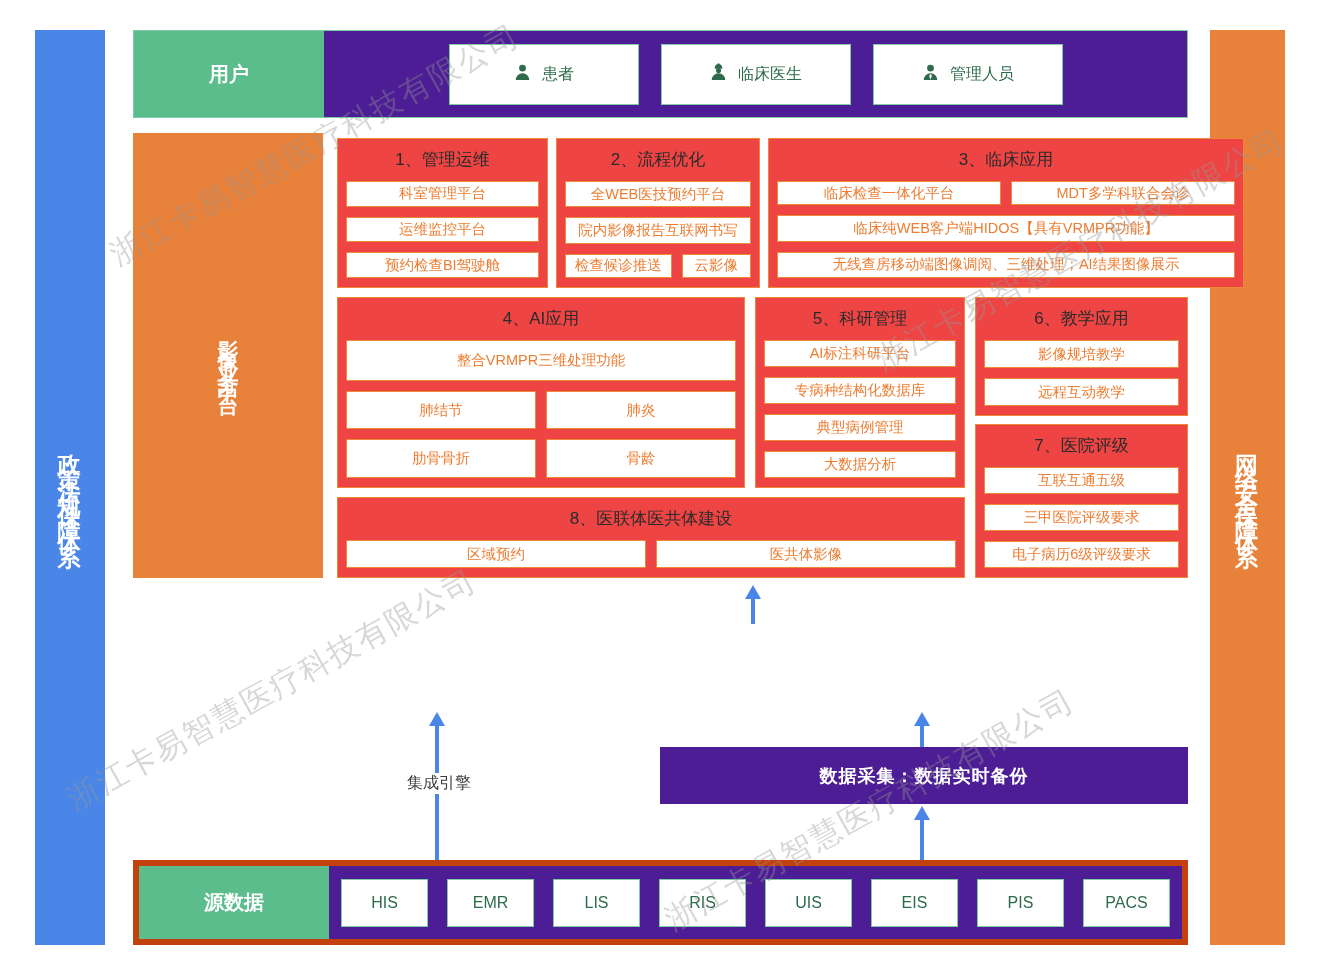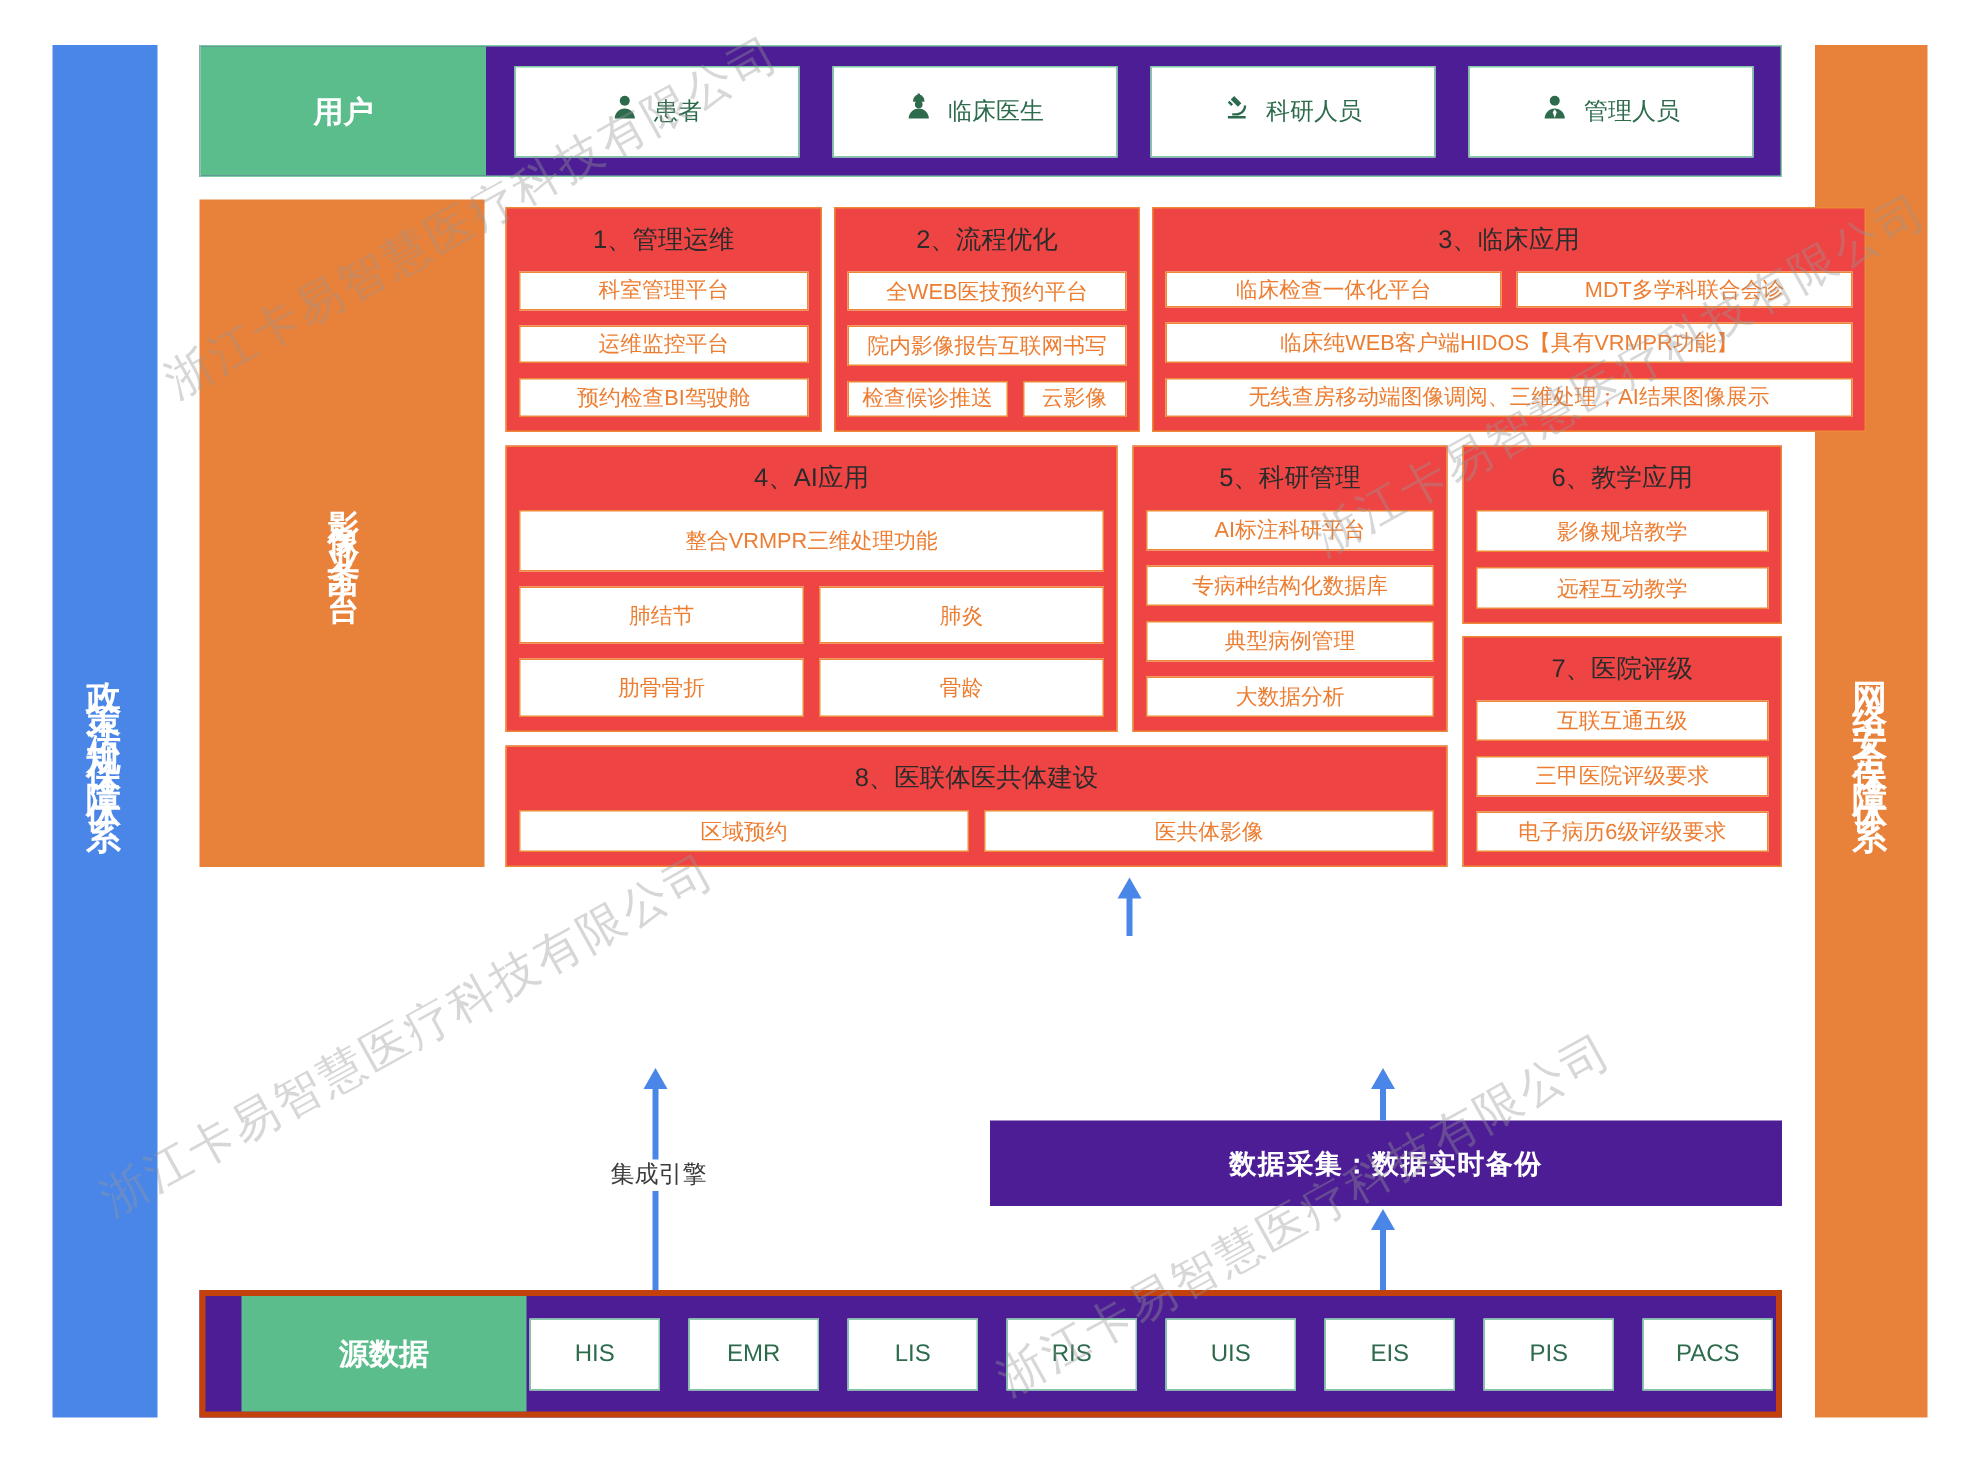--- a/index.html
+++ b/index.html
@@ -11,21 +11,21 @@
   .vbar{position:absolute;display:flex;align-items:center;justify-content:center;}
   .vbar-left{left:35px;top:30px;width:70px;height:915px;background:#4A86E8;}
   .vbar-right{left:1210px;top:30px;width:75px;height:915px;background:#E8813A;}
   .vtext{writing-mode:vertical-rl;text-orientation:upright;color:#fff;font-weight:bold;}
   .side-text{font-size:23px;letter-spacing:13px;}
   .plat-text{font-size:21px;letter-spacing:11px;}
   
   .hrow{position:absolute;left:133px;width:1055px;display:flex;box-sizing:border-box;background:#4c1d95;}
   .users-row{top:30px;height:88px;border:1px solid #7FCBA5;}
   .data-row{top:622px;height:88px;border:1px solid #79A3ED;}
-  .source-row{top:860px;height:85px;border:4px solid #c2410c;padding-left:24px;}
+  .source-row{top:860px;height:85px;border:6px solid #c2410c;}
   .row-label{flex:0 0 190px;display:flex;align-items:center;justify-content:center;color:#fff;font-weight:bold;font-size:20px;}
   .data-row .row-label{font-size:19px;}
   .green-bg{background:#5CBD8C;}
   .blue-bg{background:#4A86E8;}
   .row-content{flex:1;display:flex;align-items:center;justify-content:center;gap:22px;}
   .source-row .row-content{gap:19px;}
   .user-box{width:190px;height:61px;border:1px solid #7FCBA5;display:flex;align-items:center;justify-content:center;gap:10px;color:#2D6B4C;font-size:16px;box-sizing:border-box;background:#fff;}
   .user-box svg{fill:#2D6B4C;flex:0 0 auto;}
   .blue-box{width:190px;height:46px;border:1.5px solid #79A3ED;display:flex;align-items:center;justify-content:center;color:#3D78D8;font-size:15px;box-sizing:border-box;background:#fff;}
   .src-box{width:87px;height:48px;border:1px solid #7FCBA5;display:flex;align-items:center;justify-content:center;color:#2D6B4C;font-size:16px;box-sizing:border-box;background:#fff;}
@@ -88,26 +88,20 @@
               <rect x="10.9" y="0.5" width="2.2" height="4.2"></rect>
               <rect x="9.6" y="1.8" width="4.8" height="1.7"></rect>
               <path d="M7.3 6.2a4.7 4.7 0 019.4 0v1.2H7.3z"></path>
               <circle cx="12" cy="9.6" r="3.2"></circle>
               <path d="M3.5 21.5c0-4.7 3.8-8.5 8.5-8.5s8.5 3.8 8.5 8.5z"></path>
             </svg></span>
         <span>临床医生</span>
       </div>
       <div class="user-box">
         <span><svg viewBox="0 0 24 24" width="19" height="19">
-              <path d="M4.5 21.5h15v-2.1h-15zM18 10.5c0 3.6-2.9 6.5-6.5 6.5H8.2v2h3.3c4.7 0 8.5-3.8 8.5-8.5zM9.8 2.6L6.9 5.5l6.1 6.1 2.9-2.9zM5.9 6.5L4.4 8l3 3 1.5-1.5z"></path>
-            </svg></span>
-        <span>科研人员</span>
-      </div>
-      <div class="user-box">
-        <span><svg viewBox="0 0 24 24" width="19" height="19">
               <circle cx="12" cy="6.5" r="4.2"></circle>
               <path d="M3.5 21.5c0-4.7 3.8-8.5 8.5-8.5s8.5 3.8 8.5 8.5z"></path>
               <path d="M12 13.6l-1.7 2.7 1.7 4.7 1.7-4.7z" fill="#fff"></path>
             </svg></span>
         <span>管理人员</span>
       </div>
     </div>
   </div>
 
   <div class="platform-label">

